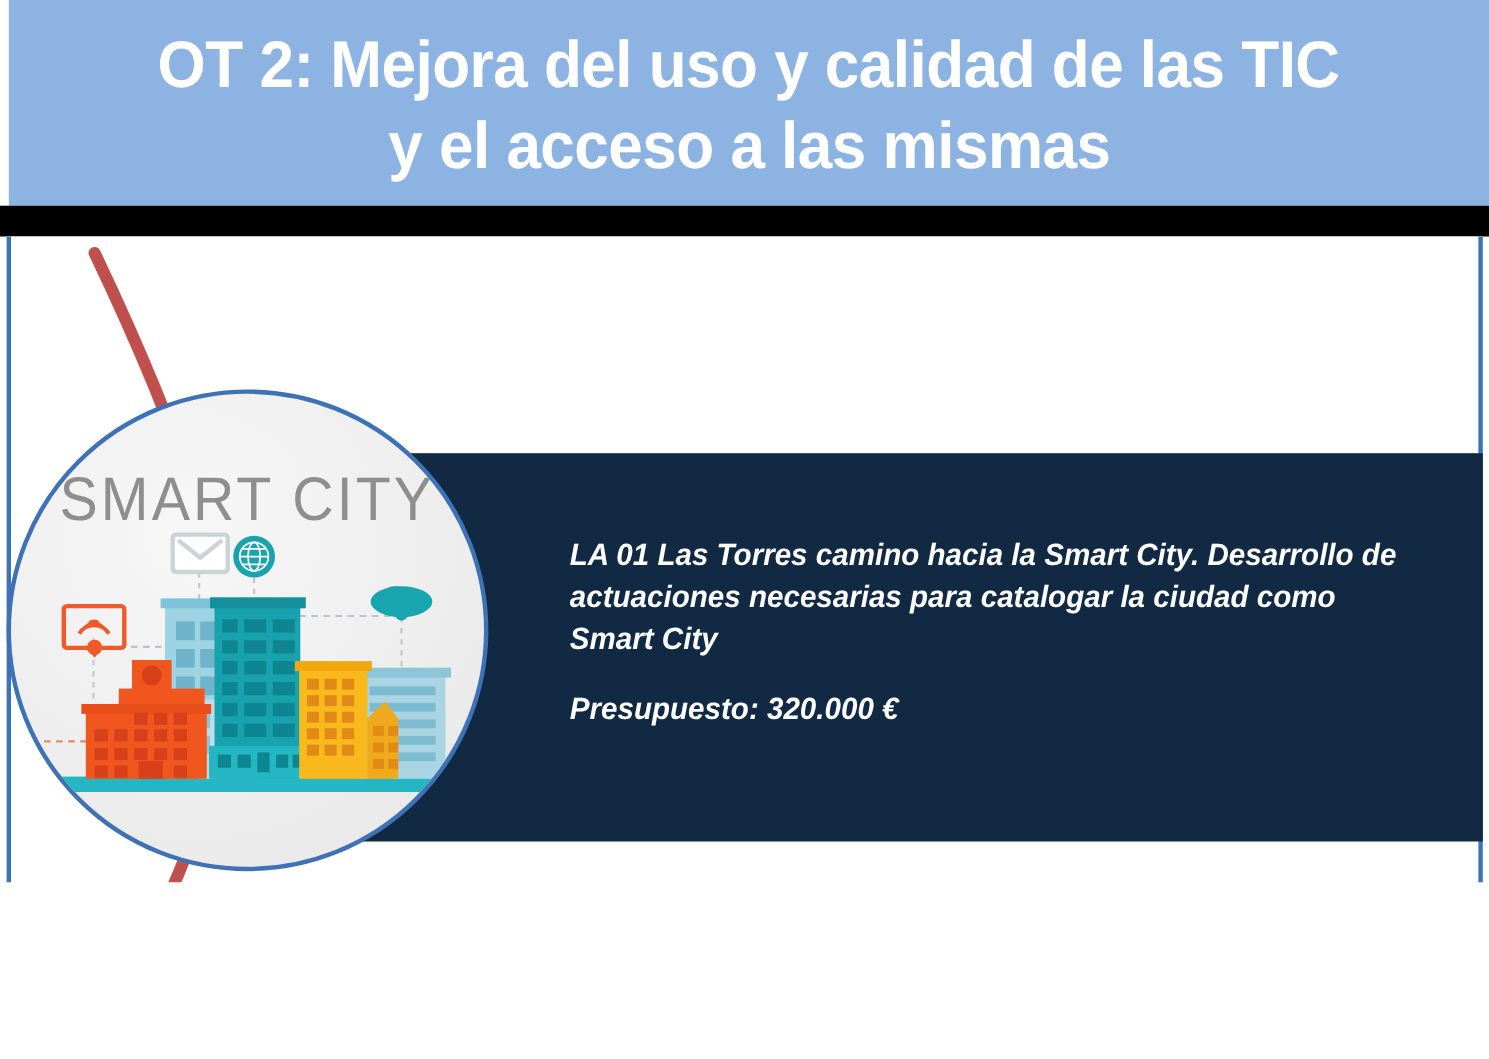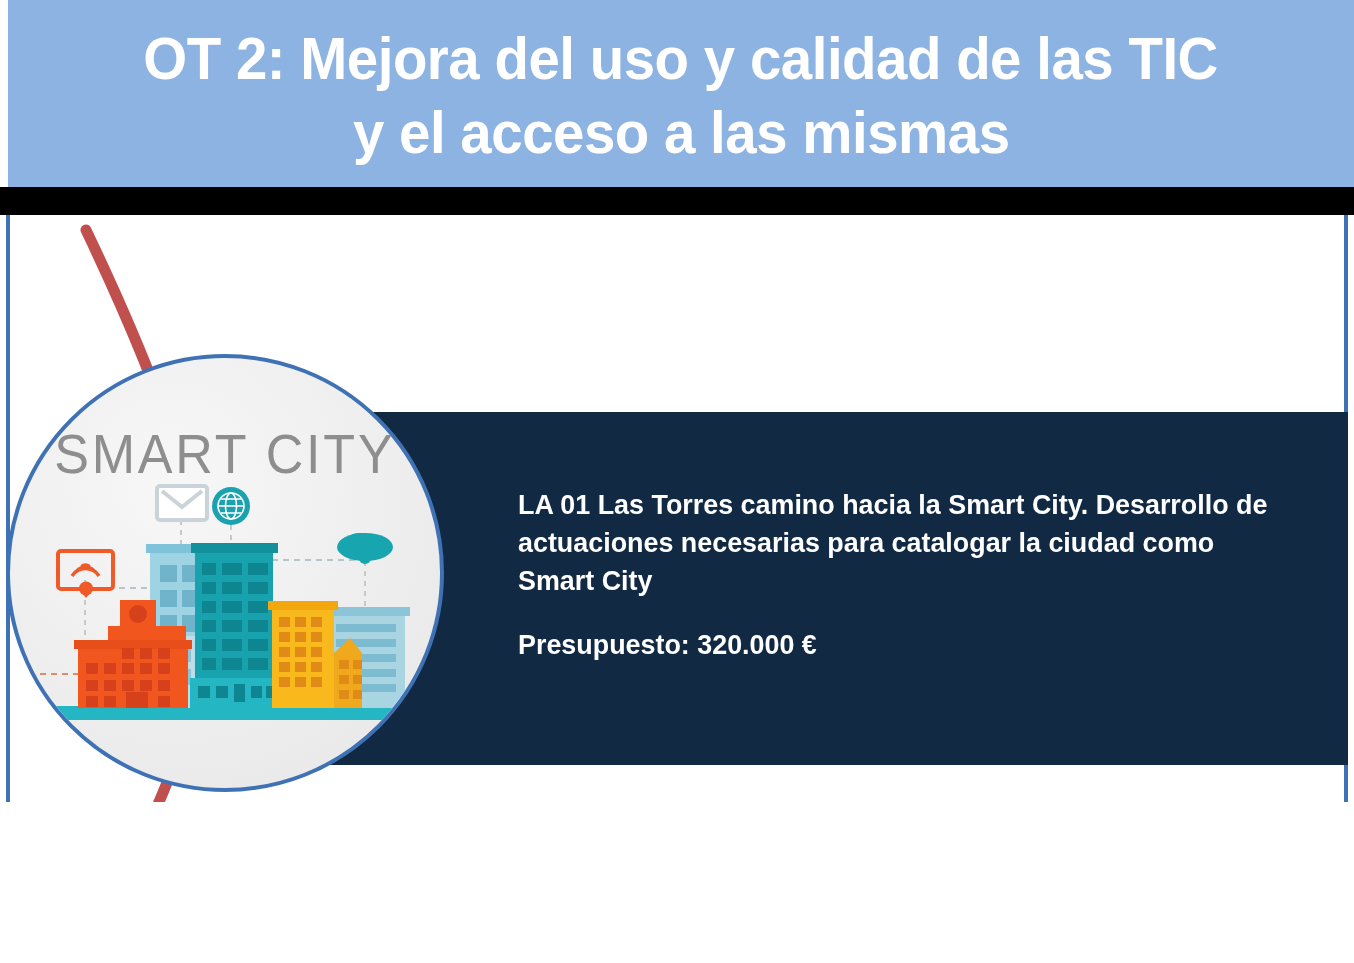--- a/index.html
+++ b/index.html
@@ -91,20 +91,21 @@
   }
 
   
   #navy-panel {
     position: absolute;
     left: 243px;
     top: 412px;
     width: 1105px;
     height: 353px;
     background: #122944;
+    font-style: italic;
   }
   #navy-text {
     position: absolute;
     left: 275px;
     top: 74px;
     width: 790px;
   }
   .body-para {
     color: #ffffff;
     font-family: "Liberation Sans Narrow", "Liberation Sans", sans-serif;

